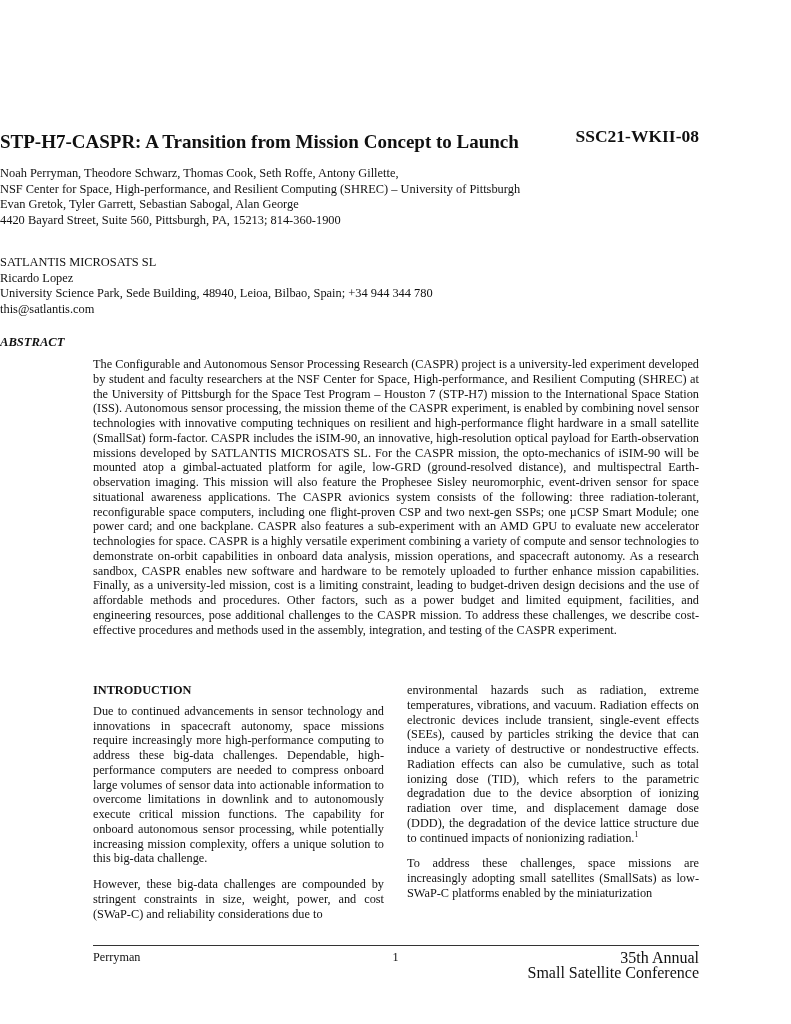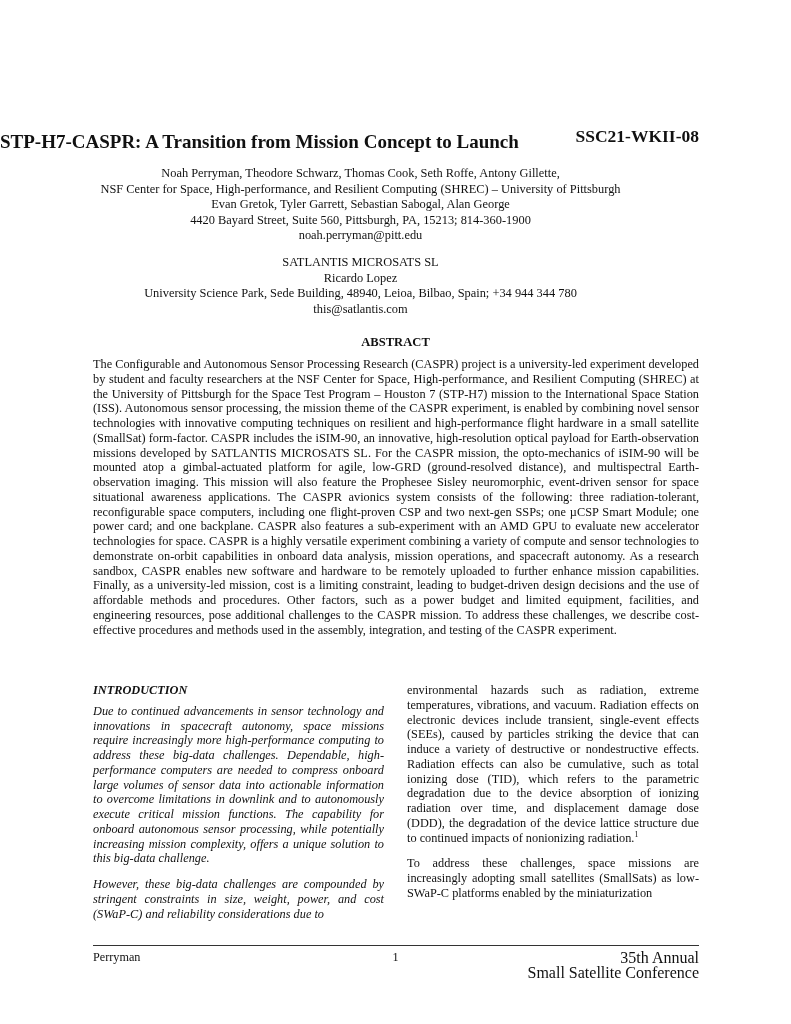--- a/index.html
+++ b/index.html
@@ -2,30 +2,30 @@
 <html><head>
 <meta charset="utf-8">
 <style>
   html, body { margin: 0; padding: 0; background: #ffffff; }
   body { width: 791px; height: 1024px; position: relative; overflow: hidden;
          font-family: "Liberation Serif", "DejaVu Serif", serif; color: #111; }
   .page { position: absolute; left: 0; top: 0; width: 791px; height: 1024px; }
   .paper-id { position: absolute; right: 92px; top: 94px; font-size: 17.5px; font-weight: bold; margin-top: 32px; }
   .title { position: absolute; left: 0; width: 697px; top: 131px; text-align: left;
            font-size: 19px; font-weight: bold; }
-  .center-block { position: absolute; left: 0; width: 721px; text-align: center;
+  .center-block { position: absolute; left: 0; width: 721px; text-align: left;
                   font-size: 12.4px; line-height: 15.6px; }
   .authors1 { top: 166px; }
   .authors2 { top: 255px; }
-  .abstract-head { position: absolute; left: 0; width: 791px; top: 335px; text-align: center;
-                   font-size: 12.6px; font-weight: bold; }
+  .abstract-head { position: absolute; left: 0; width: 791px; top: 335px; 
+                   font-size: 12.6px; font-weight: bold; font-style: italic; }
   .abstract { position: absolute; left: 93px; width: 606px; top: 357px;
               font-size: 12.3px; line-height: 14.75px; text-align: justify; margin: 0; }
   .col { position: absolute; top: 683px; font-size: 12.3px; line-height: 14.75px; text-align: justify; }
-  .col-left { left: 93px; width: 291px; font-style: italic; }
+  .col-left { left: 93px; width: 291px; }
   .col-right { left: 407px; width: 292px; }
   .section-head { font-weight: bold; font-size: 12.3px; margin: 0 0 6px 0; text-align: left; }
   .col p { margin: 0 0 11px 0; }
   sup { font-size: 8px; line-height: 0; vertical-align: super; }
   .footer-rule { position: absolute; left: 93px; width: 606px; top: 945px; height: 0;
                  border-top: 1.3px solid #333; }
   .footer-left { position: absolute; left: 93px; top: 950px; font-size: 12.2px; }
   .footer-center { position: absolute; left: 0; width: 791px; text-align: center; top: 950px; font-size: 12.2px; }
   .footer-right { position: absolute; right: 92px; top: 950px; font-size: 16px; text-align: right; line-height: 15px; }
 </style>
@@ -36,21 +36,20 @@
 
   <div class="paper-id">SSC21-WKII-08</div>
 
   <div class="title">STP-H7-CASPR: A Transition from Mission Concept to Launch</div>
 
   <div class="center-block authors1">
     <div>Noah Perryman, Theodore Schwarz, Thomas Cook, Seth Roffe, Antony Gillette,</div>
     <div>NSF Center for Space, High-performance, and Resilient Computing (SHREC) – University of Pittsburgh</div>
     <div>Evan Gretok, Tyler Garrett, Sebastian Sabogal, Alan George</div>
     <div>4420 Bayard Street, Suite 560, Pittsburgh, PA, 15213; 814-360-1900</div>
-    <div>noah.perryman@pitt.edu</div>
   </div>
 
   <div class="center-block authors2">
     <div>SATLANTIS MICROSATS SL</div>
     <div>Ricardo Lopez</div>
     <div>University Science Park, Sede Building, 48940, Leioa, Bilbao, Spain; +34 944 344 780</div>
     <div>this@satlantis.com</div>
   </div>
 
   <div class="abstract-head">ABSTRACT</div>

